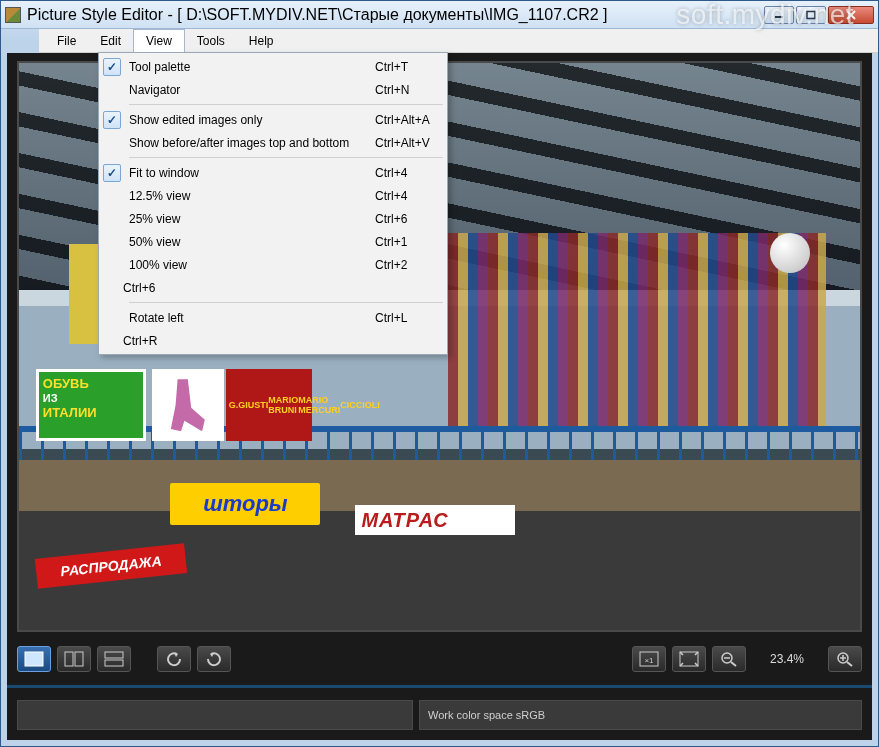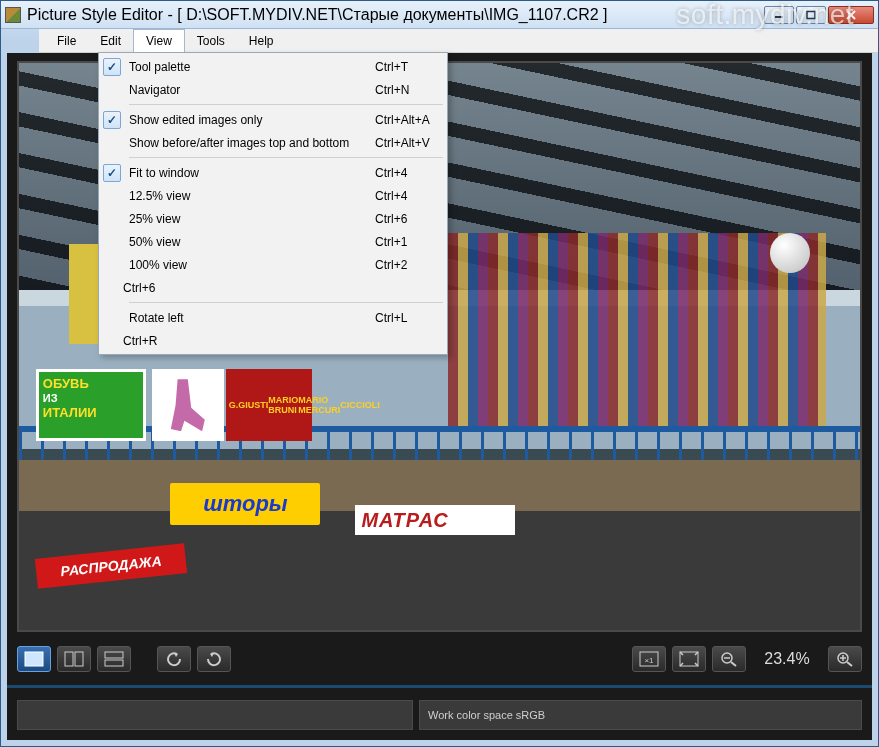--- a/index.html
+++ b/index.html
@@ -183,21 +183,21 @@
     display: flex; align-items: center; gap: 6px;
   }
   .tbtn {
     width: 34px; height: 26px; border: 1px solid #555; border-radius: 3px;
     background: linear-gradient(to bottom, #4a4a4a, #2a2a2a);
     display: flex; align-items: center; justify-content: center;
   }
   .tbtn.active { background: linear-gradient(to bottom, #3a70b0, #1a4a80); border-color: #6aa0e0; }
   .tbtn svg { width: 20px; height: 16px; }
   .tspacer { flex: 1; }
-  .zoom-pct { color: #ddd; font-size: 16px; width: 70px; text-align: center; }
+  .zoom-pct { color: #ddd; font-size: 12px; width: 70px; text-align: center; }
 
   .divider {
     position: absolute; left: 0; right: 0; bottom: 52px; height: 3px;
     background: #1a4a70;
   }
 
   
   .status {
     position: absolute; left: 10px; right: 10px; bottom: 10px; height: 30px;
     display: flex; gap: 6px;

